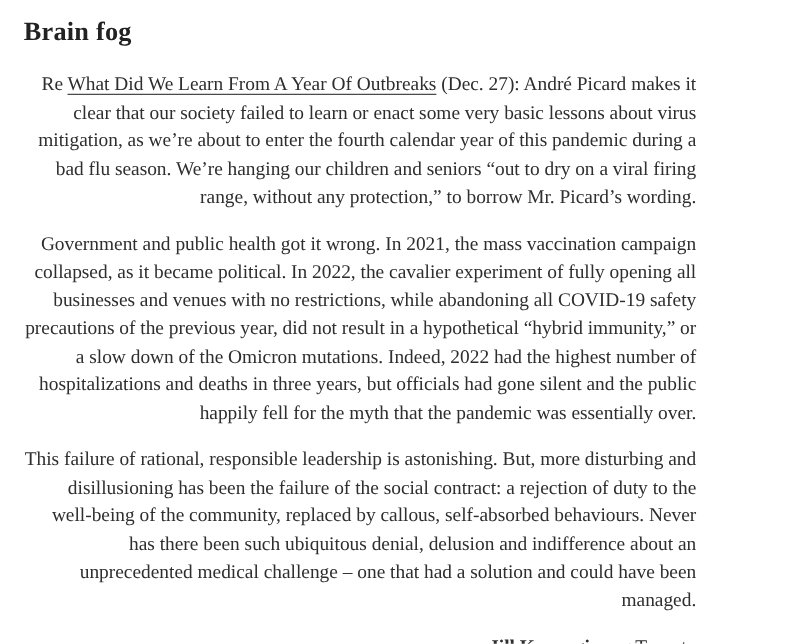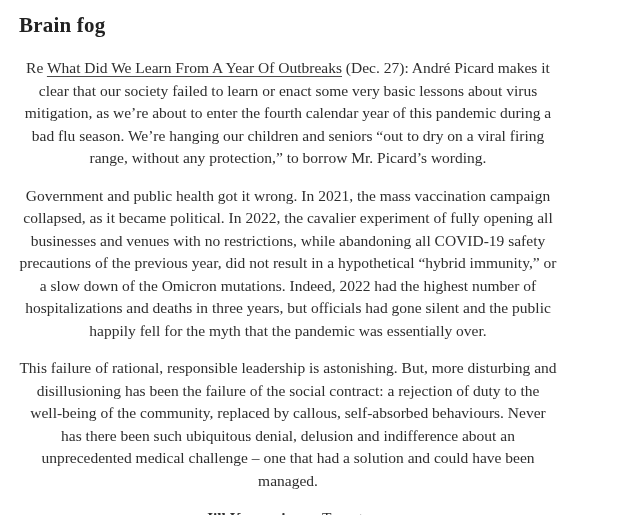--- a/index.html
+++ b/index.html
@@ -24,21 +24,21 @@
     line-height: 25px;
     font-weight: bold;
     margin: 0 0 19px 0;
     color: #222222;
     letter-spacing: 0.2px;
   }
   .letter p {
     font-size: 15.5px;
     line-height: 22.5px;
     margin: 0 0 15px 0;
-    text-align: center;
+    text-align: right;
   }
   .ref-link {
     color: inherit;
     text-decoration: underline;
     text-decoration-color: #4a4a4a;
     text-decoration-thickness: 1px;
     text-underline-offset: 3px;
     cursor: pointer;
   }
   .signature {

